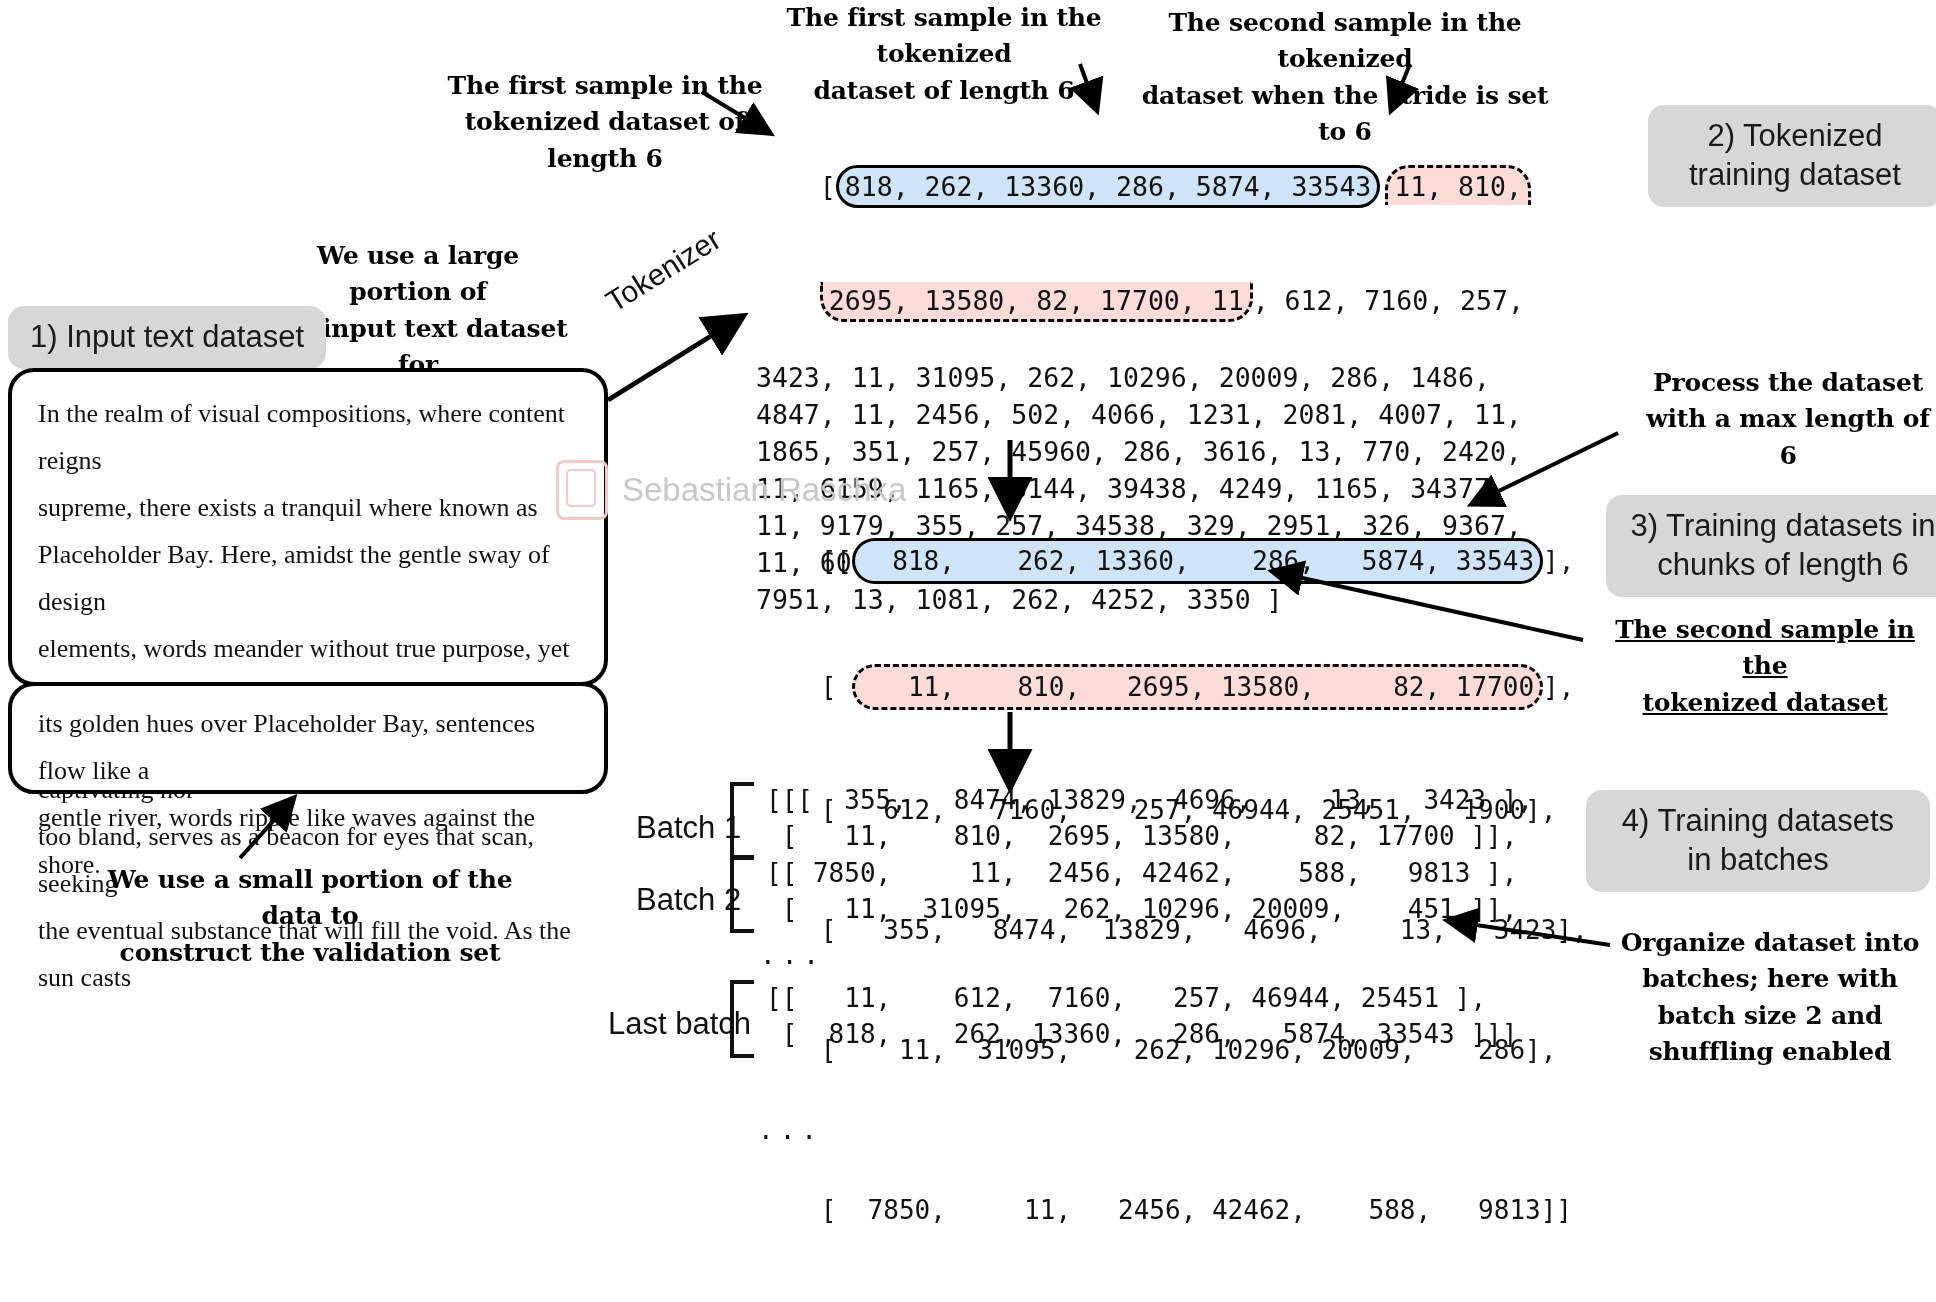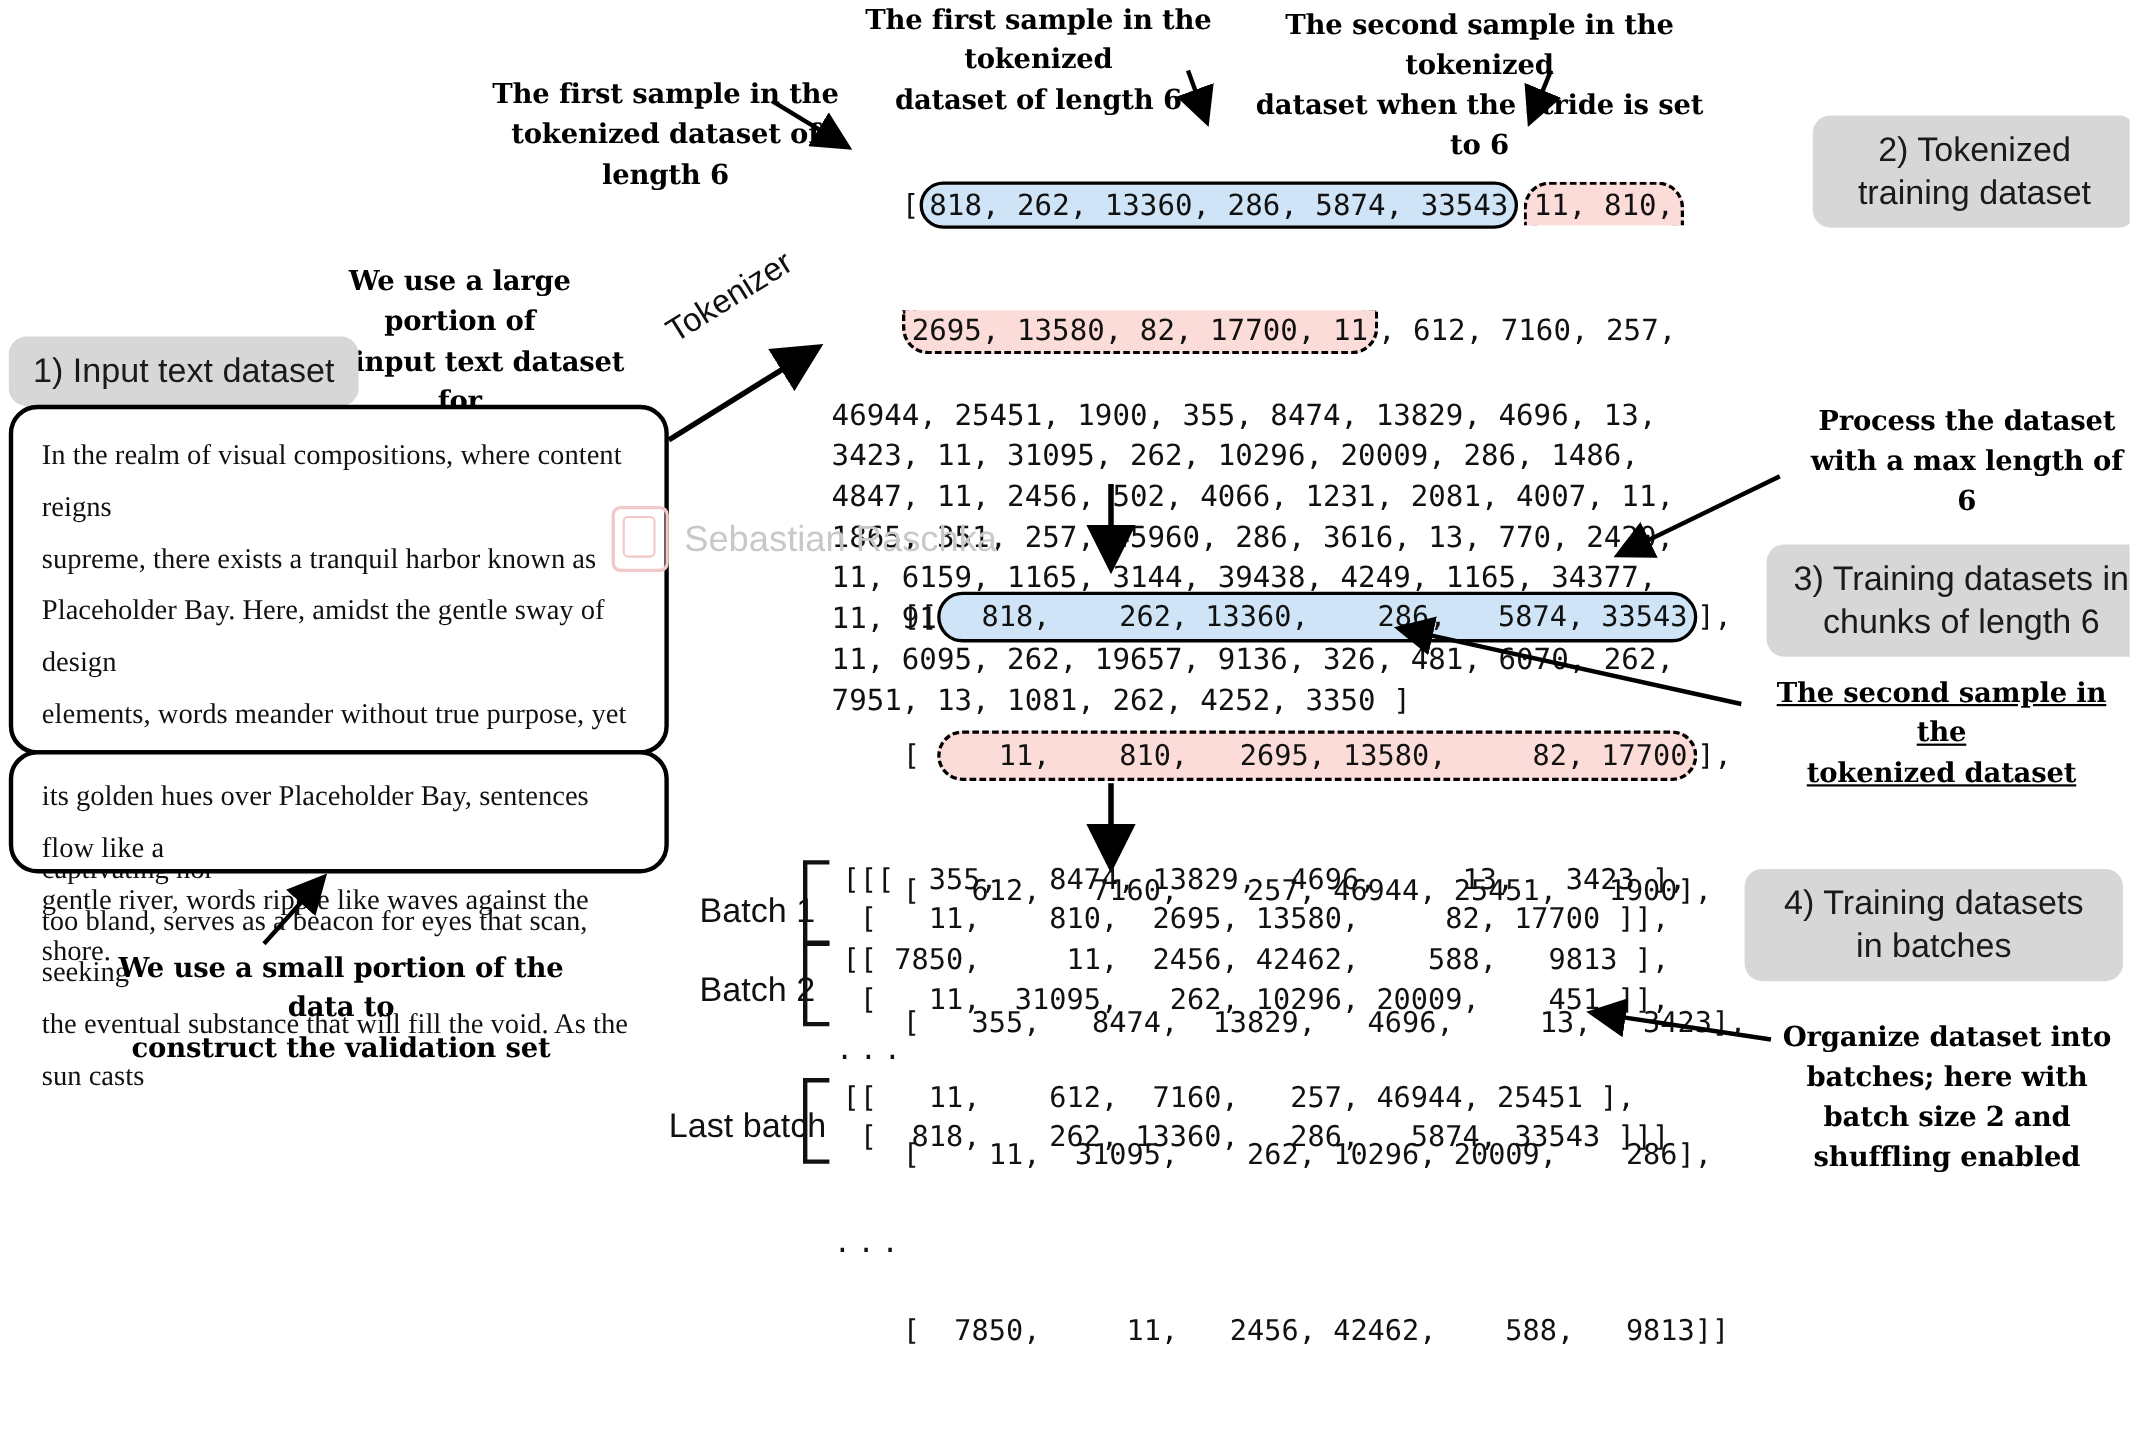--- a/index.html
+++ b/index.html
@@ -91,21 +91,20 @@
 <div class="abs stagelabel" style="left:1648px;top:105px;width:250px;white-space:pre-line;">2) Tokenized
 training dataset</div>
 
 <div class="abs" style="left:756px;top:128px;width:700px;">
   <div class="mono" style="position:relative;">
     <span>[</span><span class="hl-blue" style="border-bottom-left-radius:24px;border-top-left-radius:24px;">818, 262, 13360, 286, 5874, 33543</span><span class="hl-pink" style="margin-left:5px;border-bottom:none;border-bottom-right-radius:0;border-bottom-left-radius:0;">11, 810,</span>
   </div>
   <div class="mono" style="position:relative;">
     <span class="hl-pink" style="border-top:none;border-top-left-radius:0;border-top-right-radius:0;">2695, 13580, 82, 17700, 11</span><span>, 612, 7160, 257,</span>
   </div>
-  <div class="mono">46944, 25451, 1900, 355, 8474, 13829, 4696, 13,</div>
   <div class="mono">3423, 11, 31095, 262, 10296, 20009, 286, 1486,</div>
   <div class="mono">4847, 11, 2456, 502, 4066, 1231, 2081, 4007, 11,</div>
   <div class="mono">1865, 351, 257, 45960, 286, 3616, 13, 770, 2420,</div>
   <div class="mono">11, 6159, 1165, 3144, 39438, 4249, 1165, 34377,</div>
   <div class="mono">11, 9179, 355, 257, 34538, 329, 2951, 326, 9367,</div>
   <div class="mono">11, 6095, 262, 19657, 9136, 326, 481, 6070, 262,</div>
   <div class="mono">7951, 13, 1081, 262, 4252, 3350 ]</div>
 </div>
 
 <div class="abs anno" style="left:268px;top:238px;width:300px;">
@@ -122,21 +121,21 @@
 <div class="abs" style="left:600px;top:290px;transform:rotate(-32deg);transform-origin:left top;
             font-size:30px;font-family:'Liberation Sans',sans-serif;color:#111;">
   <span>Tokenizer</span>
 </div>
 <svg class="abs" style="left:600px;top:300px;" width="160" height="110">
   <line x1="8" y1="100" x2="140" y2="18" stroke="#000" stroke-width="5" marker-end="url(#ah)"></line>
 </svg>
 
 <div class="abs textbox" style="left:8px;top:368px;width:600px;height:318px;">
   <div>In the realm of visual compositions, where content reigns</div>
-  <div>supreme, there exists a tranquil harbor known as</div>
+  <div>supreme, there exists a tranquil where known as</div>
   <div>Placeholder Bay. Here, amidst the gentle sway of design</div>
   <div>elements, words meander without true purpose, yet with a</div>
   <div>semblance of meaning. This text, neither too captivating nor</div>
   <div>too bland, serves as a beacon for eyes that scan, seeking</div>
   <div>the eventual substance that will fill the void. As the sun casts</div>
 </div>
 
 <div class="abs textbox" style="left:8px;top:682px;width:600px;height:112px;padding-top:14px;">
   <div>its golden hues over Placeholder Bay, sentences flow like a</div>
   <div>gentle river, words ripple like waves against the shore.</div>

